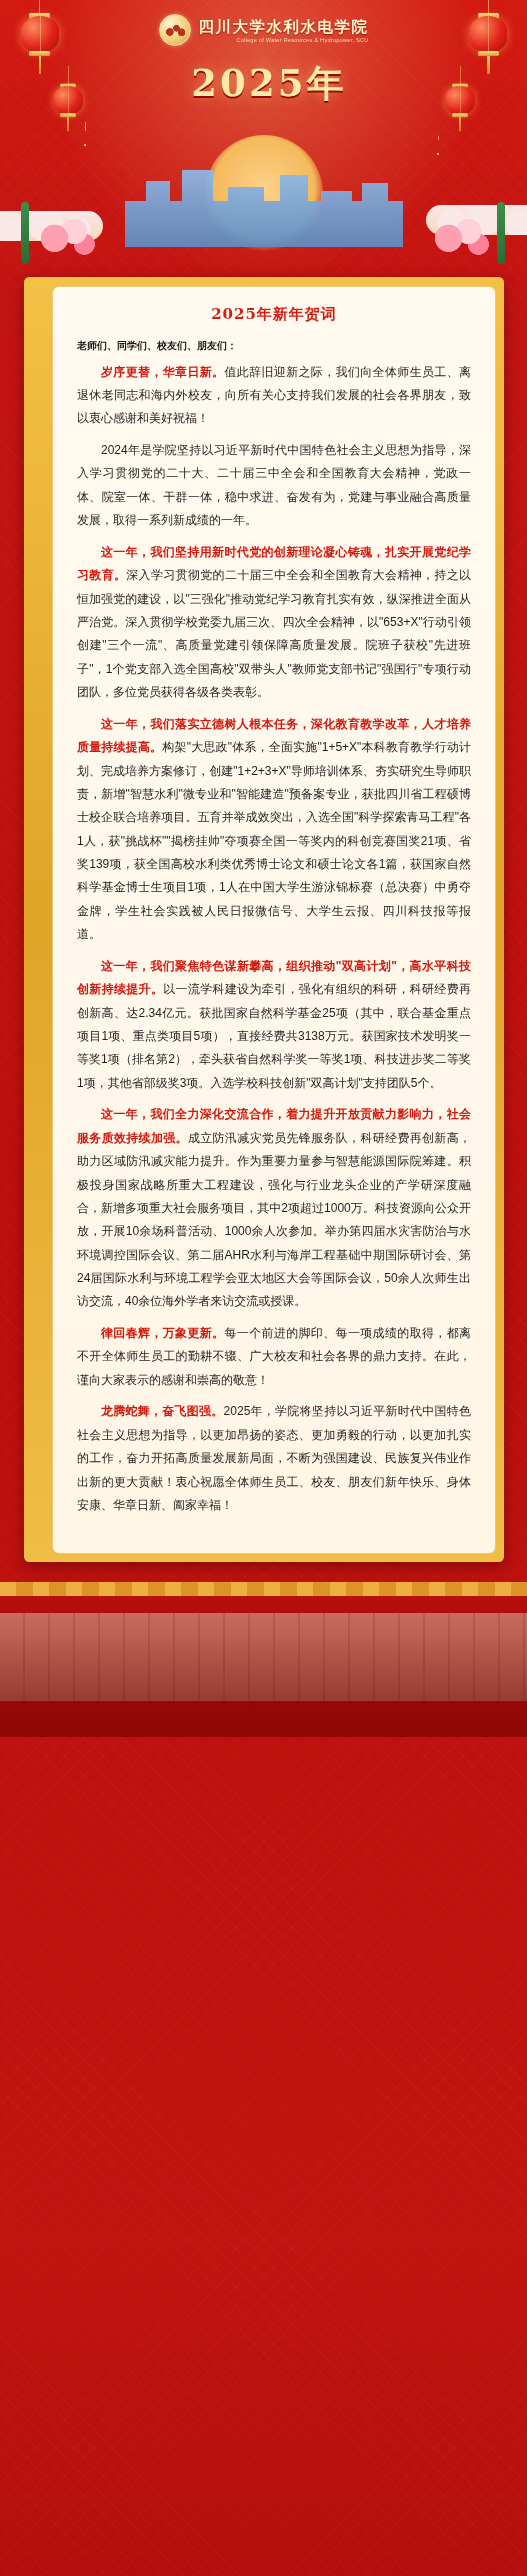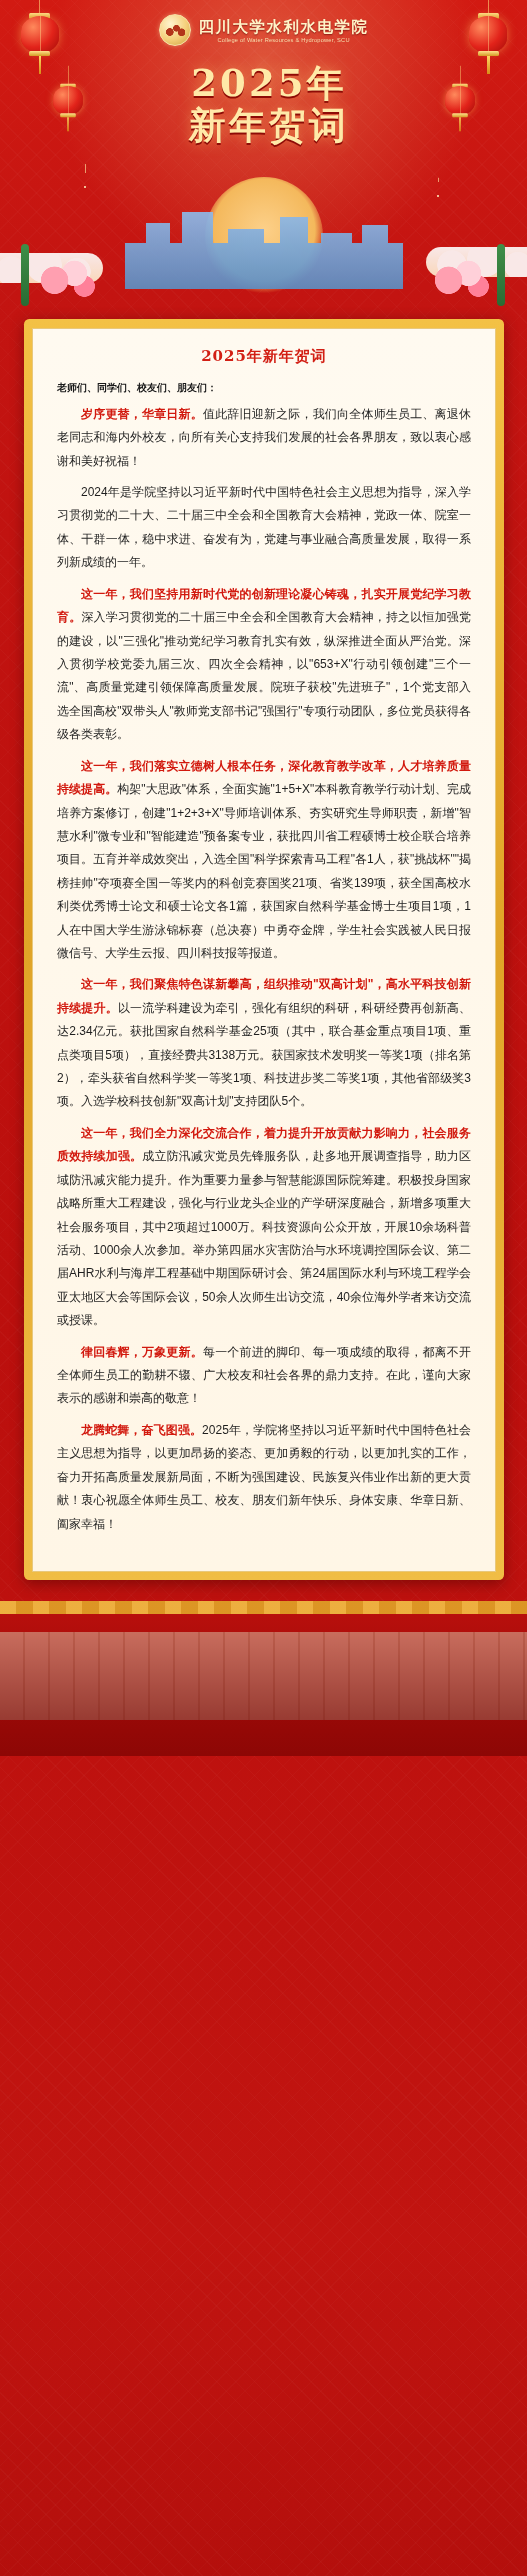--- a/index.html
+++ b/index.html
@@ -55,21 +55,21 @@
     border:1px solid #f7e2a8;position:relative;flex:none;
     box-shadow:0 0 5.2px rgba(255,230,170,.4);
   }
   .logo-mark:after{
     content:"";position:absolute;left:5.7px;top:7.2px;width:18.5px;height:15.5px;
     background:
       radial-gradient(circle at 20% 60%, #b3341a 0 3.6px, transparent 4.1px),
       radial-gradient(circle at 55% 35%, #b3341a 0 3.1px, transparent 3.6px),
       radial-gradient(circle at 82% 62%, #b3341a 0 3.6px, transparent 4.1px);
   }
-  .logo-text{text-align:center;color:#fff3c8;}
+  .logo-text{text-align:right;color:#fff3c8;}
   .logo-cn{font-size:15.5px;font-weight:bold;letter-spacing:1.5px;line-height:1.1;
            font-family:"DejaVu Serif","Liberation Serif",serif;text-shadow:0 0.5px 1.5px rgba(90,0,0,.6);}
   .logo-en{font-size:5.7px;letter-spacing:0.2px;color:#f6dfae;margin-top:1.5px;}
   .title-wrap{margin-top:17.5px;}
   .title-line{
     font-family:"DejaVu Serif","Liberation Serif",serif;
     font-weight:bold;color:#ffe9a8;line-height:1.08;letter-spacing:3.1px;
     text-shadow:0 1.5px 0 #8e0b06, 0 0 13.4px rgba(255,200,110,.55);
     margin-left:10px;
   }
@@ -137,22 +137,23 @@
 
   
   .scroll{
     position:relative;margin:5.2px auto 0;width:464px;
     background:linear-gradient(180deg,#f3c145,#e0a427 50%,#f0bd45);
     border-radius:5.2px;padding:8.2px;
     box-shadow:0 3.1px 13.4px rgba(60,0,0,.45);
   }
   .scroll-inner{
     background:linear-gradient(180deg,#fffaf0,#fff6e6);
-    border:1px solid #e8c87c;border-radius:0;
+    border:1px solid #e8c87c;border-radius:7px;
     padding:18.5px 24px 27px;
+    margin-left:20px;
   }
   .doc-title{
     text-align:center;color:#d21f14;font-size:15px;font-weight:bold;
     letter-spacing:1px;margin-bottom:14.4px;
     font-family:"DejaVu Serif","Liberation Serif",serif;
   }
   .salutation{font-size:10px;font-weight:bold;color:#1a1a1a;margin:0 0 8.2px;}
   p.para{
     font-size:12px;line-height:1.95;color:#1f1f1f;margin:0 0 8.2px;
     text-align:justify;text-indent:2em;
@@ -219,21 +220,20 @@
   <div class="header">
     <div class="logo-row">
       <div class="logo-mark"></div>
       <div class="logo-text">
         <div class="logo-cn">四川大学水利水电学院</div>
         <div class="logo-en">College of Water Resources &amp; Hydropower, SCU</div>
       </div>
     </div>
     <div class="title-wrap">
       <div class="title-line title-1">2025年</div>
-      <div class="title-line title-2">新年贺词</div>
     </div>
   </div>
 
   <div class="illus">
     <div class="firework f1"></div>
     <div class="firework f2"></div>
     <div class="moon"></div>
     <div class="city"></div>
     <div class="cloud c1"></div>
     <div class="cloud c2"></div>
@@ -246,21 +246,21 @@
   <div class="scroll">
     <div class="scroll-inner">
       <div class="doc-title">2025年新年贺词</div>
       <div class="salutation">老师们、同学们、校友们、朋友们：</div>
       <div id="paras">
           <p class="para"><span class="hl">岁序更替，华章日新。</span><span>值此辞旧迎新之际，我们向全体师生员工、离退休老同志和海内外校友，向所有关心支持我们发展的社会各界朋友，致以衷心感谢和美好祝福！</span></p>
           <p class="para"><span>2024年是学院坚持以习近平新时代中国特色社会主义思想为指导，深入学习贯彻党的二十大、二十届三中全会和全国教育大会精神，党政一体、院室一体、干群一体，稳中求进、奋发有为，党建与事业融合高质量发展，取得一系列新成绩的一年。</span></p>
           <p class="para"><span class="hl">这一年，我们坚持用新时代党的创新理论凝心铸魂，扎实开展党纪学习教育。</span><span>深入学习贯彻党的二十届三中全会和全国教育大会精神，持之以恒加强党的建设，以"三强化"推动党纪学习教育扎实有效，纵深推进全面从严治党。深入贯彻学校党委九届三次、四次全会精神，以"653+X"行动引领创建"三个一流"、高质量党建引领保障高质量发展。院班子获校"先进班子"，1个党支部入选全国高校"双带头人"教师党支部书记"强国行"专项行动团队，多位党员获得各级各类表彰。</span></p>
           <p class="para"><span class="hl">这一年，我们落实立德树人根本任务，深化教育教学改革，人才培养质量持续提高。</span><span>构架"大思政"体系，全面实施"1+5+X"本科教育教学行动计划、完成培养方案修订，创建"1+2+3+X"导师培训体系、夯实研究生导师职责，新增"智慧水利"微专业和"智能建造"预备案专业，获批四川省工程硕博士校企联合培养项目。五育并举成效突出，入选全国"科学探索青马工程"各1人，获"挑战杯""揭榜挂帅"夺项赛全国一等奖内的科创竞赛国奖21项、省奖139项，获全国高校水利类优秀博士论文和硕士论文各1篇，获国家自然科学基金博士生项目1项，1人在中国大学生游泳锦标赛（总决赛）中勇夺金牌，学生社会实践被人民日报微信号、大学生云报、四川科技报等报道。</span></p>
           <p class="para"><span class="hl">这一年，我们聚焦特色谋新攀高，组织推动"双高计划"，高水平科技创新持续提升。</span><span>以一流学科建设为牵引，强化有组织的科研，科研经费再创新高、达2.34亿元。获批国家自然科学基金25项（其中，联合基金重点项目1项、重点类项目5项），直接经费共3138万元。获国家技术发明奖一等奖1项（排名第2），牵头获省自然科学奖一等奖1项、科技进步奖二等奖1项，其他省部级奖3项。入选学校科技创新"双高计划"支持团队5个。</span></p>
-          <p class="para"><span class="hl">这一年，我们全力深化交流合作，着力提升开放贡献力影响力，社会服务质效持续加强。</span><span>成立防汛减灾党员先锋服务队，赴多地开展调查指导，助力区域防汛减灾能力提升。作为重要力量参与智慧能源国际院筹建。积极投身国家战略所重大工程建设，强化与行业龙头企业的产学研深度融合，新增多项重大社会服务项目，其中2项超过1000万。科技资源向公众开放，开展10余场科普活动、1000余人次参加。举办第四届水灾害防治与水环境调控国际会议、第二届AHR水利与海岸工程基础中期国际研讨会、第24届国际水利与环境工程学会亚太地区大会等国际会议，50余人次师生出访交流，40余位海外学者来访交流或授课。</span></p>
+          <p class="para"><span class="hl">这一年，我们全力深化交流合作，着力提升开放贡献力影响力，社会服务质效持续加强。</span><span>成立防汛减灾党员先锋服务队，科研经费再创新高，助力区域防汛减灾能力提升。作为重要力量参与智慧能源国际院筹建。积极投身国家战略所重大工程建设，强化与行业龙头企业的产学研深度融合，新增多项重大社会服务项目，其中2项超过1000万。科技资源向公众开放，开展10余场科普活动、1000余人次参加。举办第四届水灾害防治与水环境调控国际会议、第二届AHR水利与海岸工程基础中期国际研讨会、第24届国际水利与环境工程学会亚太地区大会等国际会议，50余人次师生出访交流，40余位海外学者来访交流或授课。</span></p>
           <p class="para"><span class="hl">律回春辉，万象更新。</span><span>每一个前进的脚印、每一项成绩的取得，都离不开全体师生员工的勤耕不辍、广大校友和社会各界的鼎力支持。在此，谨向大家表示的感谢和崇高的敬意！</span></p>
           <p class="para"><span class="hl">龙腾蛇舞，奋飞图强。</span><span>2025年，学院将坚持以习近平新时代中国特色社会主义思想为指导，以更加昂扬的姿态、更加勇毅的行动，以更加扎实的工作，奋力开拓高质量发展新局面，不断为强国建设、民族复兴伟业作出新的更大贡献！衷心祝愿全体师生员工、校友、朋友们新年快乐、身体安康、华章日新、阖家幸福！</span></p>
         </div>
     </div>
   </div>
 
   <div class="footer">
     <div class="ribbon"></div>
     <div class="fence"></div>
   </div>

